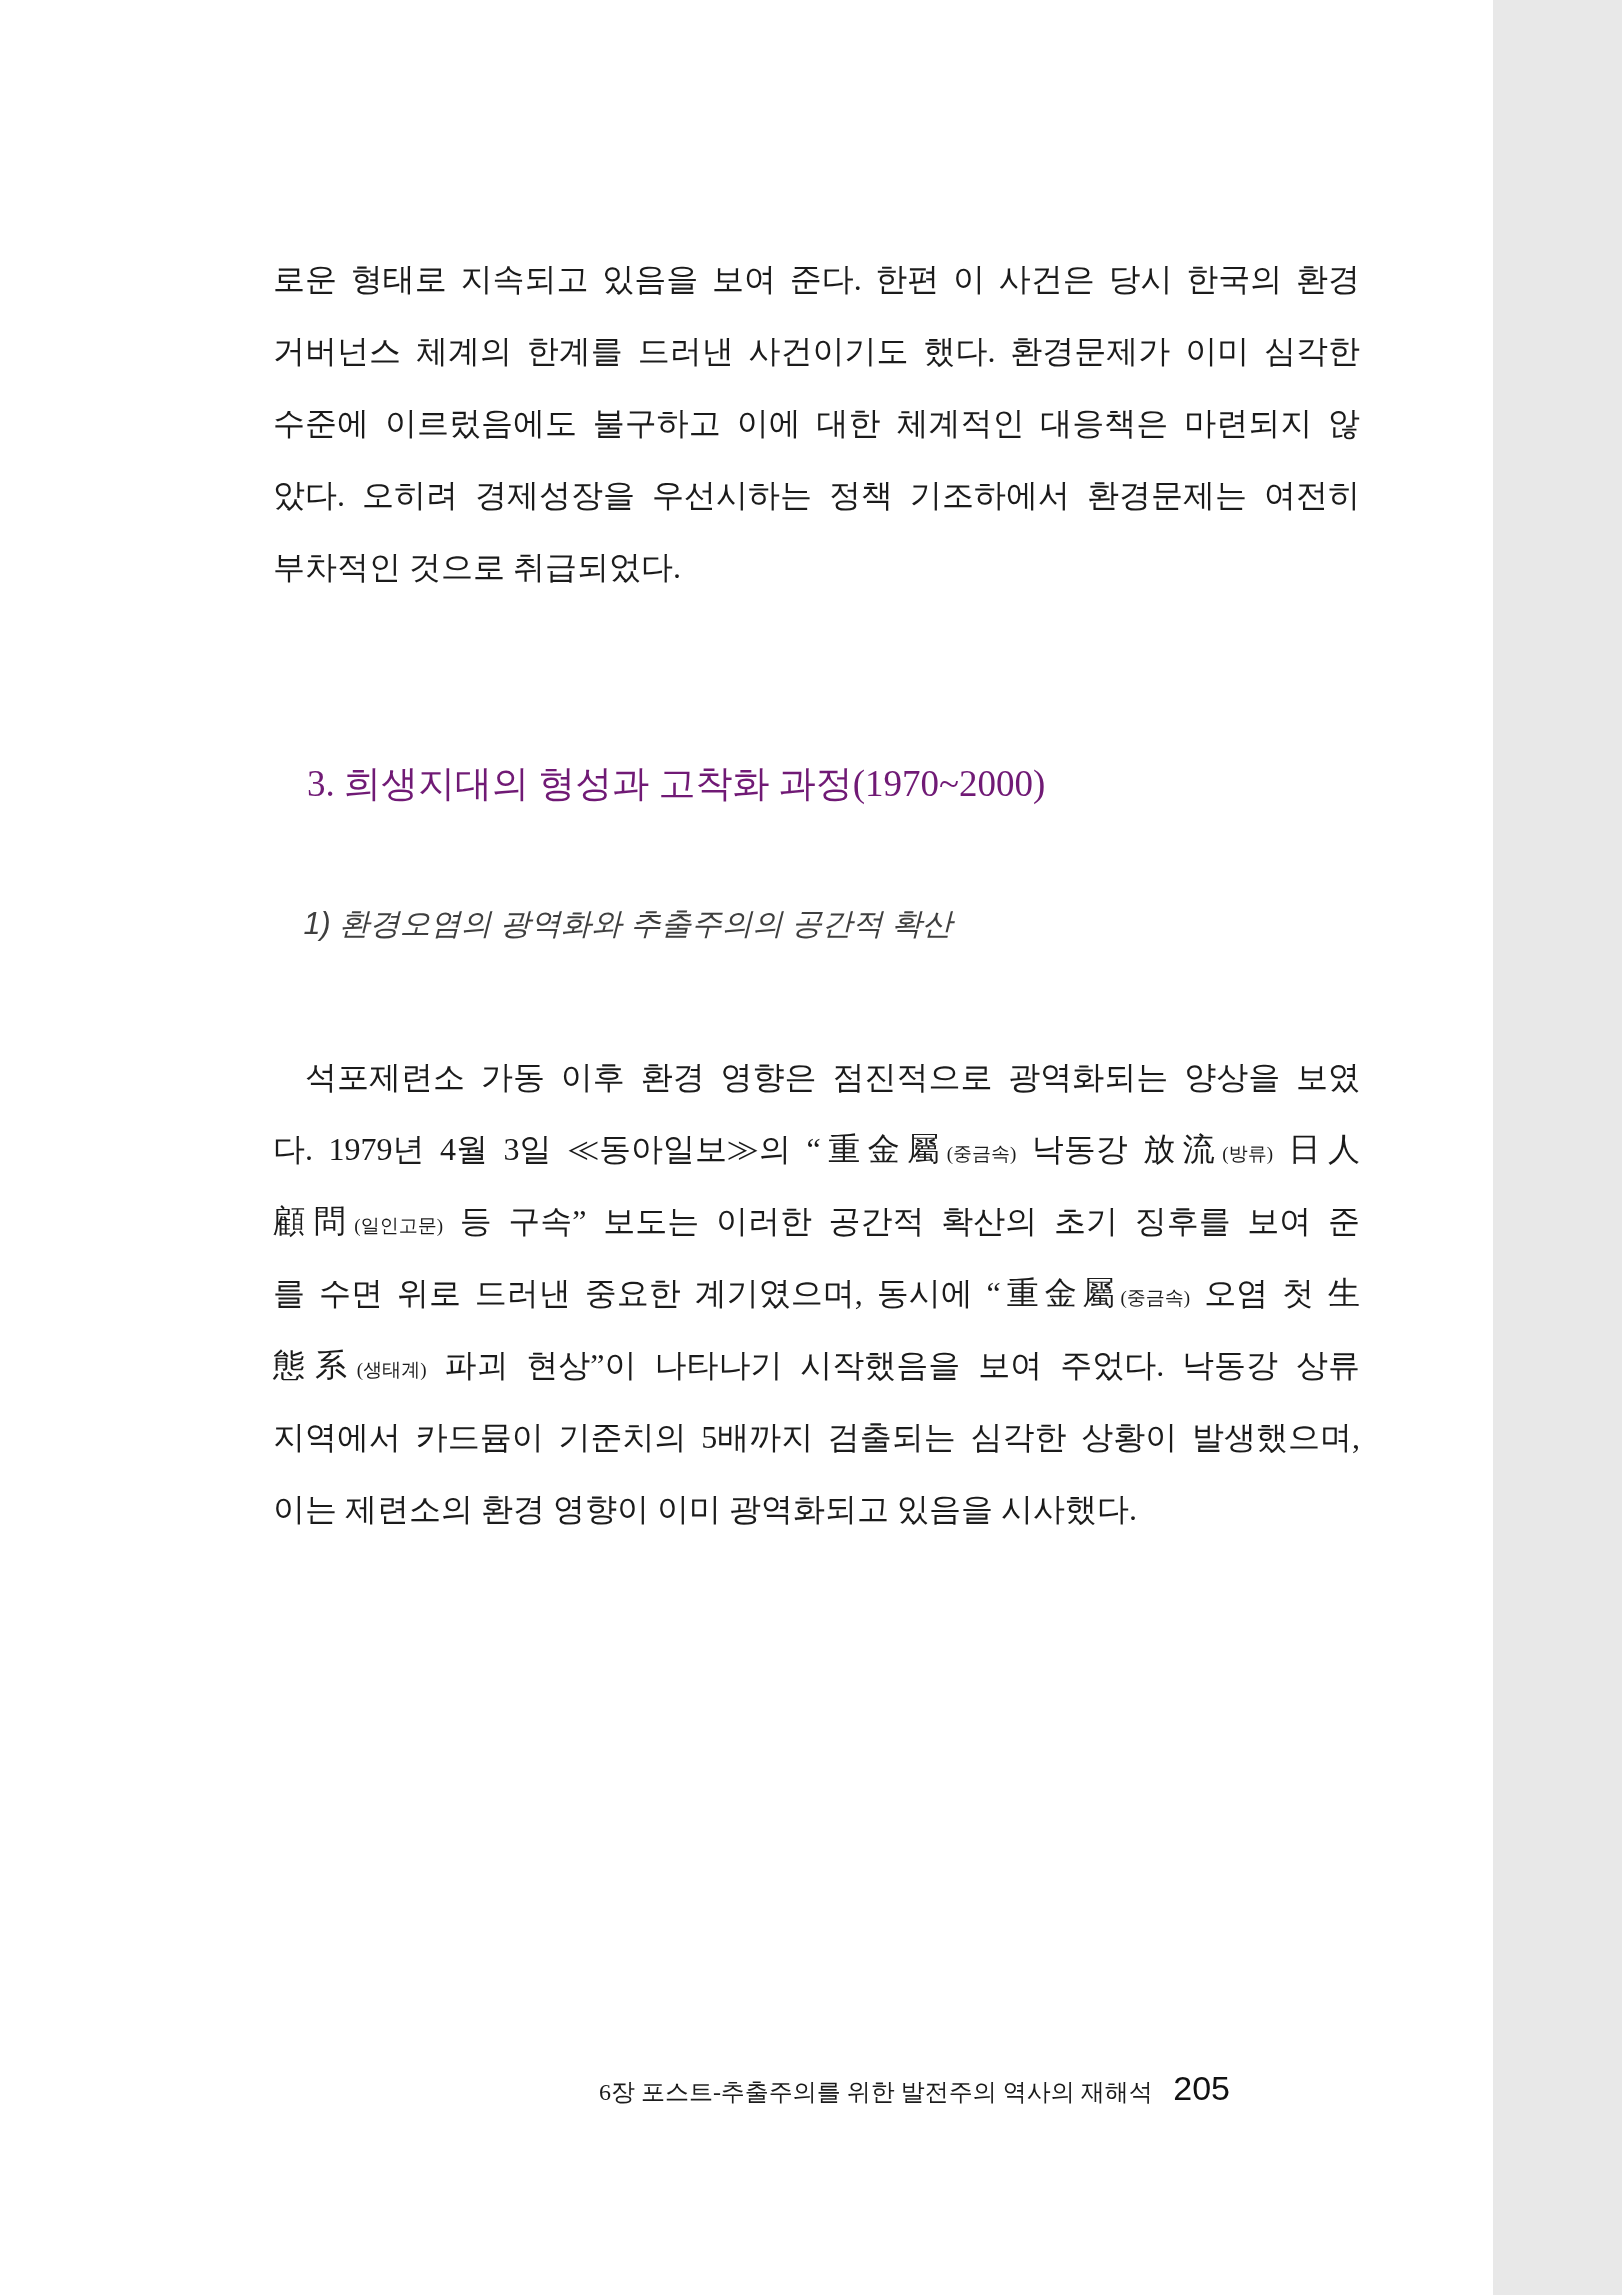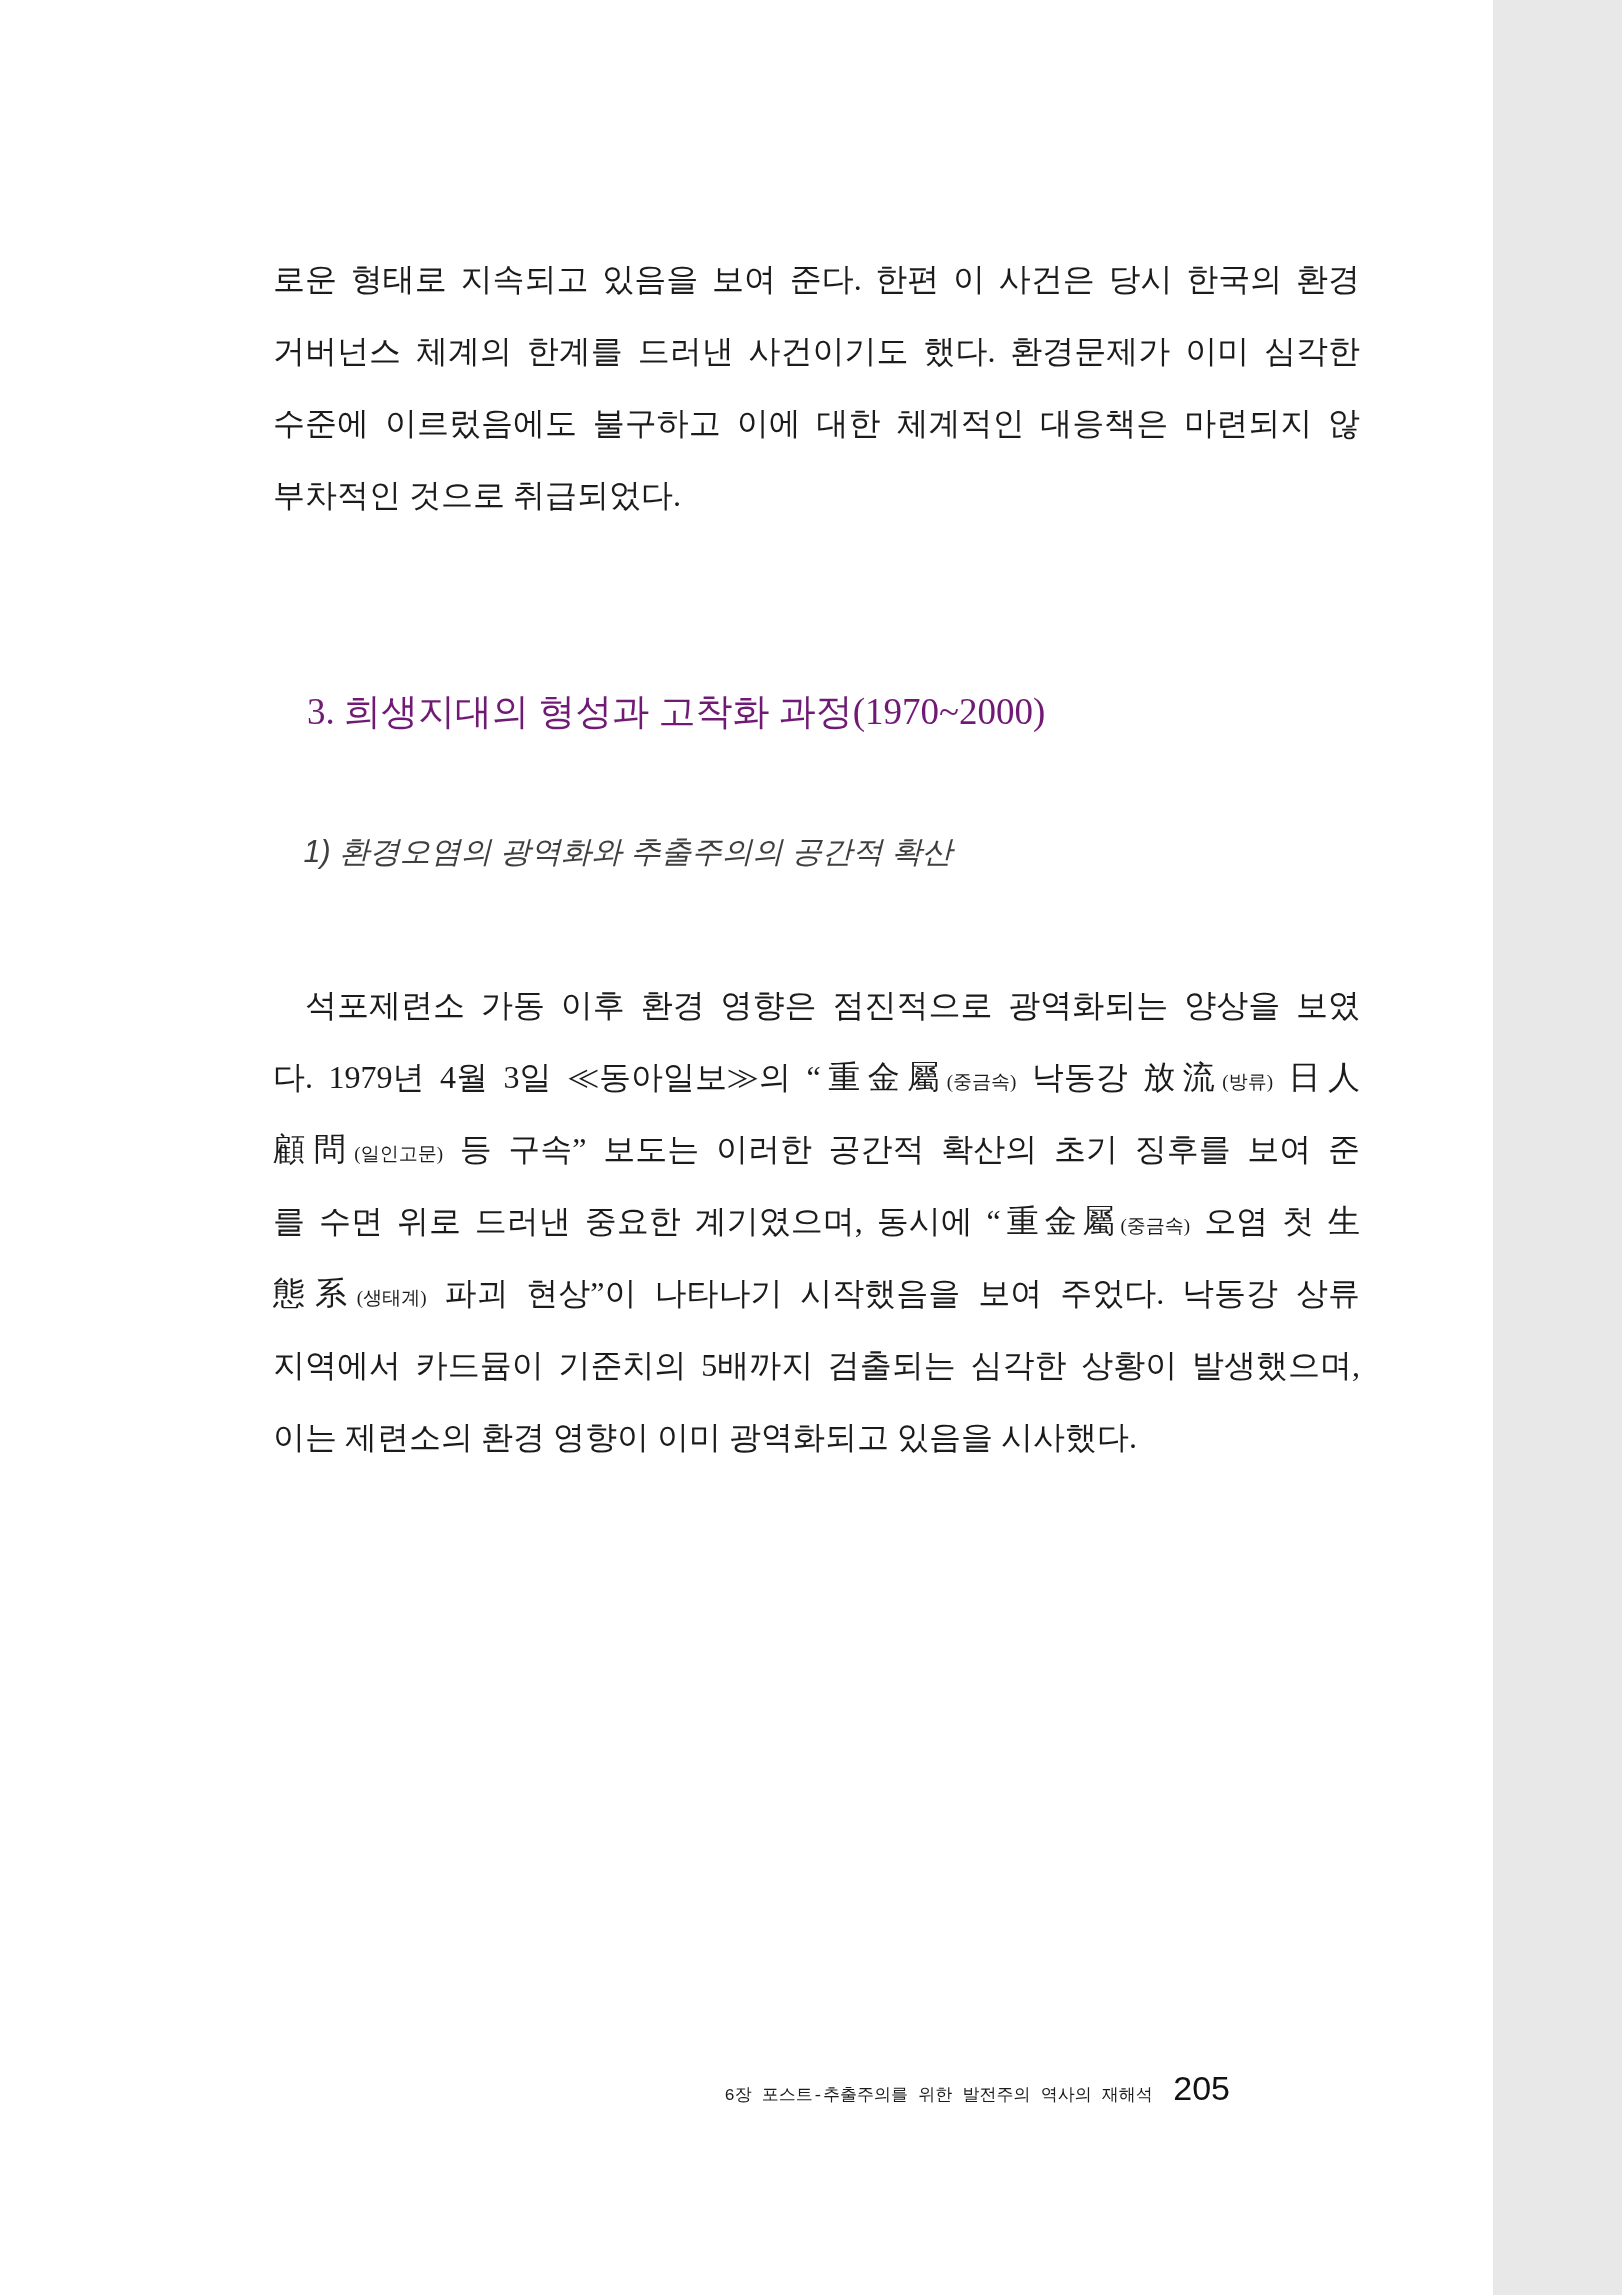--- a/index.html
+++ b/index.html
@@ -52,40 +52,41 @@
   .page-footer {
     position: absolute;
     top: 2063px;
     right: 263px;
     display: flex;
     align-items: baseline;
     gap: 20.4px;
     line-height: 51px;
     white-space: nowrap;
   }
-  .running-title { font-size: 17px; color: #1b1b1b; font-family: Liberation Mono, monospace; }
+  .running-title { font-size: 24px; color: #1b1b1b; }
   .page-number {
     font-family: "Liberation Sans", "DejaVu Sans", sans-serif;
     font-size: 34px;
     font-weight: 500;
     color: #111111;
   }
 </style>
 </head>
 <body>
 
 <div class="page">
 
   <div class="flow">
 
     <section>
         <div class="paragraph">
           <div class="line">로운 형태로 지속되고 있음을 보여 준다. 한편 이 사건은 당시 한국의 환경</div>
           <div class="line">거버넌스 체계의 한계를 드러낸 사건이기도 했다. 환경문제가 이미 심각한</div>
           <div class="line">수준에 이르렀음에도 불구하고 이에 대한 체계적인 대응책은 마련되지 않</div>
+          <div class="line">았다. 오히려 경제성장을 우선시하는 정책 기조하에서 환경문제는 여전히</div>
           <div class="line last">부차적인 것으로 취급되었다.</div>
         </div>
       </section>
 
     <h2 class="section-heading">3. 희생지대의 형성과 고착화 과정(1970~2000)</h2>
 
     <h3 class="subsection-heading">1) 환경오염의 광역화와 추출주의의 공간적 확산</h3>
 
     <section class="body-paragraphs">
         <div class="paragraph">

